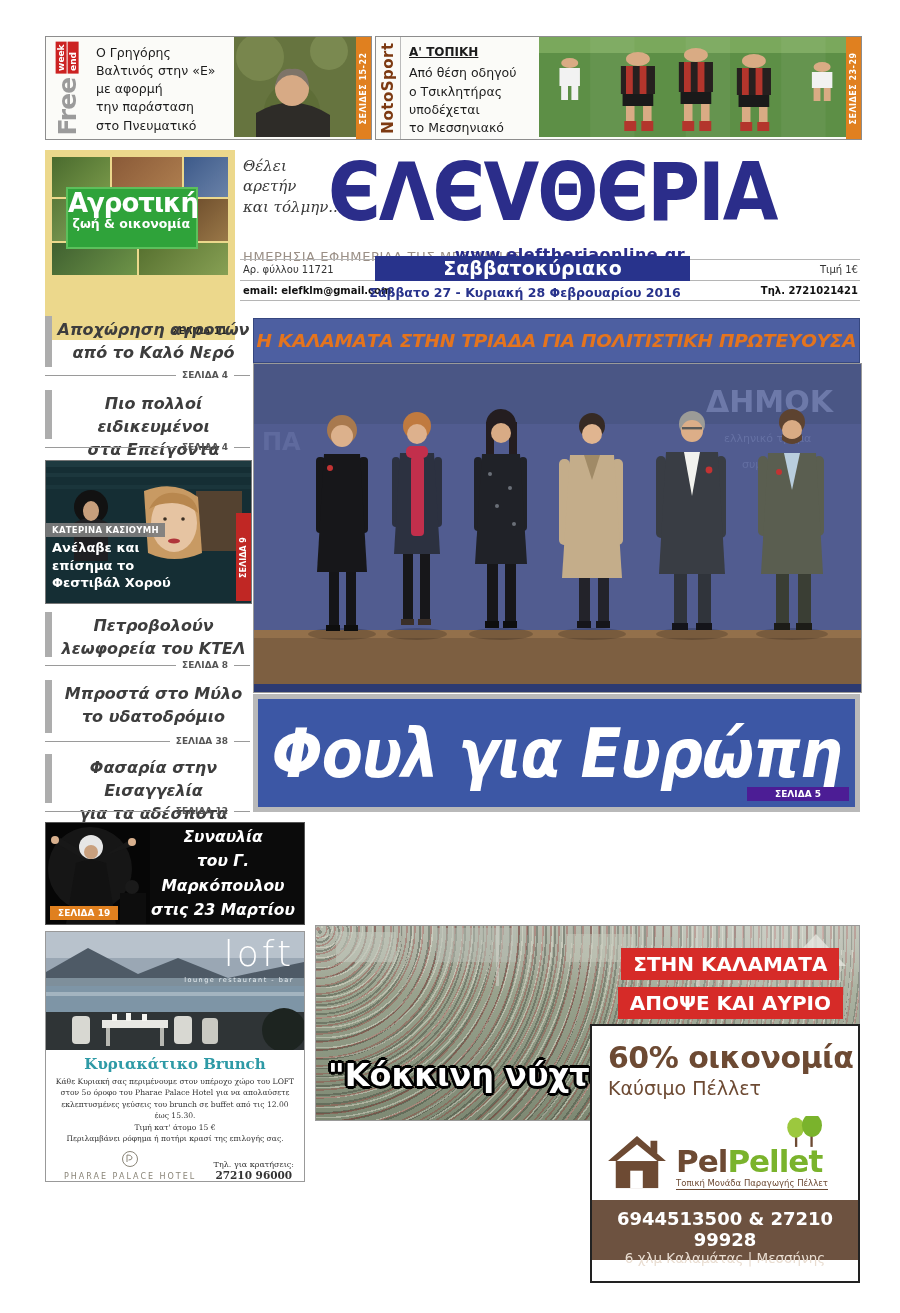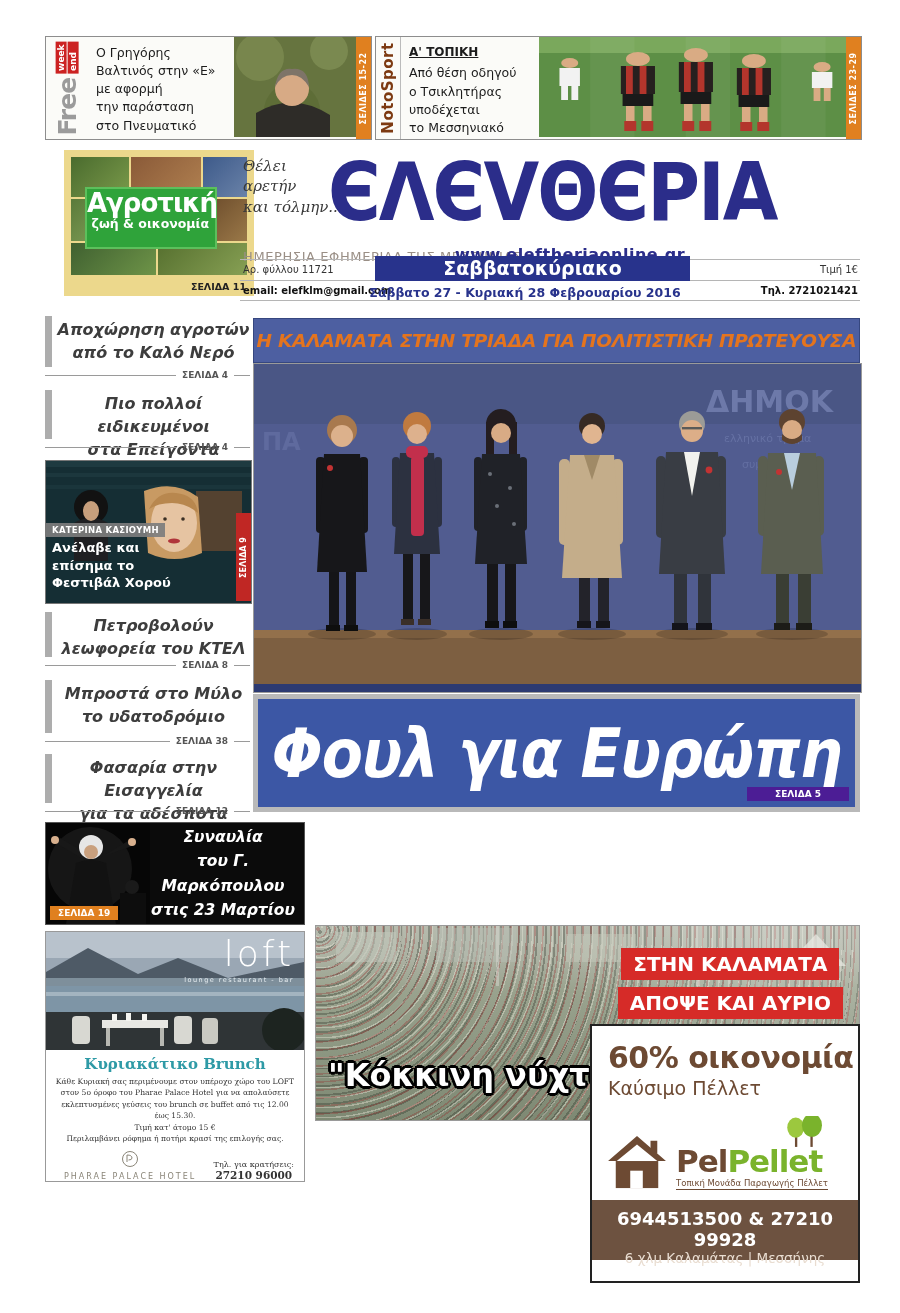--- a/index.html
+++ b/index.html
@@ -209,21 +209,21 @@
         </g>
       </svg>
     </div>
     <div class="vstrip obadge" style="width:15px;">
       <div class="rot">
           <span>ΣΕΛΙΔΕΣ 23-29</span>
         </div>
     </div>
   </div>
 
-  <div class="agro abs" style="left:45px;top:150px;width:190px;height:146px;box-sizing:border-box;margin-left:19px;">
+  <div class="agro abs" style="left:45px;top:150px;width:190px;height:190px;box-sizing:border-box;">
     <div class="collage">
       <div class="tile" style="left:0;top:0;width:58px;height:40px;background:linear-gradient(135deg,#4a6b2e,#7a9a4a);"></div>
       <div class="tile" style="left:60px;top:0;width:70px;height:40px;background:linear-gradient(135deg,#8a5a38,#b08050);"></div>
       <div class="tile" style="left:132px;top:0;width:44px;height:40px;background:linear-gradient(135deg,#3d5a8a,#6a82a8);"></div>
       <div class="tile" style="left:0;top:42px;width:58px;height:42px;background:linear-gradient(135deg,#5a7a3a,#8aa85e);"></div>
       <div class="tile" style="left:132px;top:42px;width:44px;height:42px;background:linear-gradient(135deg,#6a4a2a,#9a7848);"></div>
       <div class="tile" style="left:0;top:86px;width:85px;height:32px;background:linear-gradient(135deg,#3f6030,#6e9448);"></div>
       <div class="tile" style="left:87px;top:86px;width:89px;height:32px;background:linear-gradient(135deg,#56702f,#87a054);"></div>
       <div class="agro-green">
         <div class="t1">Αγροτική</div>

